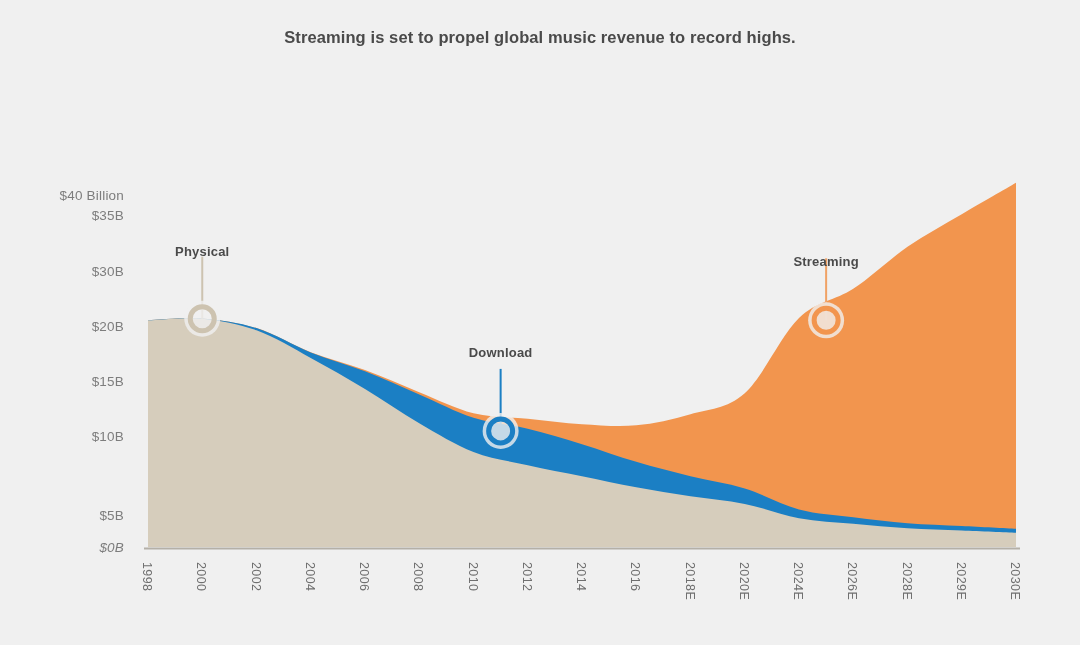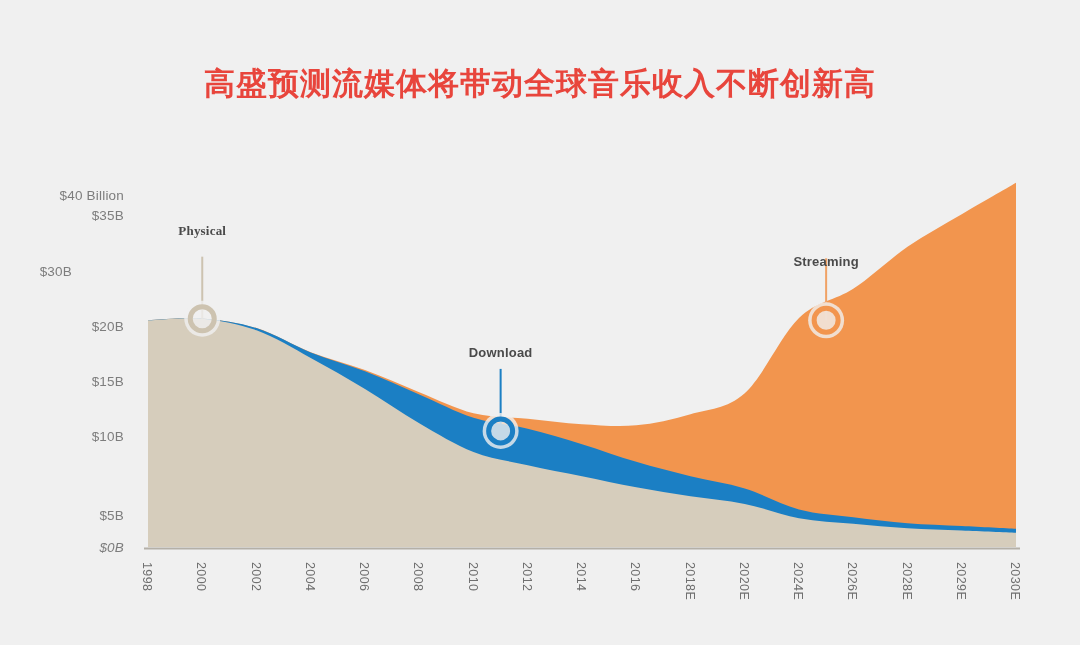--- a/index.html
+++ b/index.html
@@ -93,22 +93,22 @@
     white-space: nowrap;
     transform: translateX(-50%);
     letter-spacing: 0.2px;
   }
 </style>
 </head>
 <body>
 
 <div id="root">
 
+  <div class="title-en">Streaming is set to propel global music revenue to record highs.</div>
 
-  <div class="title-zh">高盛预测流媒体将带动全球音乐收入不断创新高</div>
 
   <div class="chart-wrap">
     <svg class="chart" viewBox="0 0 1080 645">
       <g id="area-layers">
           <path d="M 148.00 320.33 C 157.04 320.01, 184.17 317.10, 202.25 318.39 C 220.33 319.68, 238.42 322.44, 256.50 328.07 C 274.58 333.70, 292.67 345.17, 310.75 352.17 C 328.83 359.18, 346.92 363.41, 365.00 370.09 C 383.08 376.76, 401.17 385.01, 419.25 392.20 C 437.33 399.39, 455.42 408.79, 473.50 413.21 C 491.58 417.63, 509.67 416.89, 527.75 418.74 C 545.83 420.58, 563.92 423.16, 582.00 424.27 C 600.08 425.37, 618.17 427.03, 636.25 425.37 C 654.33 423.71, 672.42 419.66, 690.50 414.31 C 708.58 408.97, 726.67 409.34, 744.75 393.31 C 762.83 377.27, 780.92 335.53, 799.00 318.12 C 817.08 300.70, 835.17 300.70, 853.25 288.82 C 871.33 276.93, 889.42 259.24, 907.50 246.80 C 925.58 234.36, 943.67 224.87, 961.75 214.18 C 979.83 203.49, 1006.96 187.92, 1016.00 182.67 L 1016.00 547.00 L 148.00 547.00 Z" fill="#f2954e"></path>
           <path d="M 148.00 320.33 C 157.04 320.01, 184.17 317.10, 202.25 318.39 C 220.33 319.68, 238.42 322.40, 256.50 328.07 C 274.58 333.74, 292.67 345.21, 310.75 352.39 C 328.83 359.58, 346.92 364.19, 365.00 371.19 C 383.08 378.19, 401.17 386.67, 419.25 394.41 C 437.33 402.15, 455.42 411.92, 473.50 417.63 C 491.58 423.34, 509.67 424.27, 527.75 428.69 C 545.83 433.11, 563.92 438.64, 582.00 444.17 C 600.08 449.70, 618.17 456.52, 636.25 461.86 C 654.33 467.20, 672.42 471.81, 690.50 476.23 C 708.58 480.66, 726.67 482.87, 744.75 488.40 C 762.83 493.93, 780.92 504.61, 799.00 509.41 C 817.08 514.20, 835.17 514.84, 853.25 517.15 C 871.33 519.45, 889.42 521.75, 907.50 523.23 C 925.58 524.70, 943.67 525.07, 961.75 525.99 C 979.83 526.91, 1006.96 528.29, 1016.00 528.76 L 1016.00 547.00 L 148.00 547.00 Z" fill="#1b7fc4"></path>
           <path d="M 148.00 320.33 C 157.04 320.05, 184.17 317.01, 202.25 318.67 C 220.33 320.33, 238.42 323.74, 256.50 330.28 C 274.58 336.82, 292.67 348.16, 310.75 357.92 C 328.83 367.69, 346.92 378.01, 365.00 388.88 C 383.08 399.76, 401.17 412.66, 419.25 423.16 C 437.33 433.66, 455.42 444.91, 473.50 451.91 C 491.58 458.91, 509.67 461.12, 527.75 465.18 C 545.83 469.23, 563.92 472.55, 582.00 476.23 C 600.08 479.92, 618.17 483.97, 636.25 487.29 C 654.33 490.61, 672.42 493.37, 690.50 496.14 C 708.58 498.90, 726.67 500.19, 744.75 503.88 C 762.83 507.56, 780.92 514.93, 799.00 518.25 C 817.08 521.57, 835.17 522.12, 853.25 523.78 C 871.33 525.44, 889.42 527.10, 907.50 528.20 C 925.58 529.31, 943.67 529.68, 961.75 530.41 C 979.83 531.15, 1006.96 532.26, 1016.00 532.63 L 1016.00 547.00 L 148.00 547.00 Z" fill="#d6cdbc"></path>
         </g>
       <g id="axis-lines">
           <line x1="144" x2="1020" y1="548.5" y2="548.5" stroke="#b4b0a8" stroke-width="2"></line>
@@ -126,21 +126,21 @@
           <circle cx="826.125" cy="320.3285714285715" r="18" fill="#f0f0f0" fill-opacity="0.8"></circle>
           <circle cx="826.125" cy="320.3285714285715" r="12" fill="none" stroke="#f2954e" stroke-width="5"></circle>
         </g>
     </svg>
     <div id="y-labels">
         <div class="ylabel" style="top: 547px; right: 956px; font-style: italic;">$0B</div>
         <div class="ylabel" style="top: 515px; right: 956px; margin-left: 16px;">$5B</div>
         <div class="ylabel" style="top: 436.429px; right: 956px;">$10B</div>
         <div class="ylabel" style="top: 381.143px; right: 956px;">$15B</div>
         <div class="ylabel" style="top: 325.857px; right: 956px;">$20B</div>
-        <div class="ylabel" style="top: 270.571px; right: 1008px; text-align: right;">$30B</div>
+        <div class="ylabel" style="top: 270.571px; right: 956px; text-align: right;">$30B</div>
         <div class="ylabel" style="top: 215.286px; right: 956px;">$35B</div>
         <div class="ylabel first" style="top: 160px; right: 956px;">$40 Billion</div>
       </div>
     <div id="x-labels">
         <div class="xlabel" style="left: 154px; top: 562px;">1998</div>
         <div class="xlabel" style="left: 208.25px; top: 562px;">2000</div>
         <div class="xlabel" style="left: 262.5px; top: 562px;">2002</div>
         <div class="xlabel" style="left: 316.75px; top: 562px;">2004</div>
         <div class="xlabel" style="left: 371px; top: 562px;">2006</div>
         <div class="xlabel" style="left: 425.25px; top: 562px;">2008</div>
@@ -150,19 +150,19 @@
         <div class="xlabel" style="left: 642.25px; top: 562px;">2016</div>
         <div class="xlabel" style="left: 696.5px; top: 562px;">2018E</div>
         <div class="xlabel" style="left: 750.75px; top: 562px;">2020E</div>
         <div class="xlabel" style="left: 805px; top: 562px;">2024E</div>
         <div class="xlabel" style="left: 859.25px; top: 562px;">2026E</div>
         <div class="xlabel" style="left: 913.5px; top: 562px;">2028E</div>
         <div class="xlabel" style="left: 967.75px; top: 562px;">2029E</div>
         <div class="xlabel" style="left: 1022px; top: 562px;">2030E</div>
       </div>
     <div id="callouts">
-        <div class="callout-label" style="left: 202.25px; top: 223px; font-family: Liberation Serif, serif;">Physical</div>
+        <div class="callout-label" style="left: 202.25px; top: 244px;">Physical</div>
         <div class="callout-label" style="left: 500.625px; top: 345px;">Download</div>
         <div class="callout-label" style="left: 826.125px; top: 254px;">Streaming</div>
       </div>
   </div>
 
 </div>
 
 </body></html>

